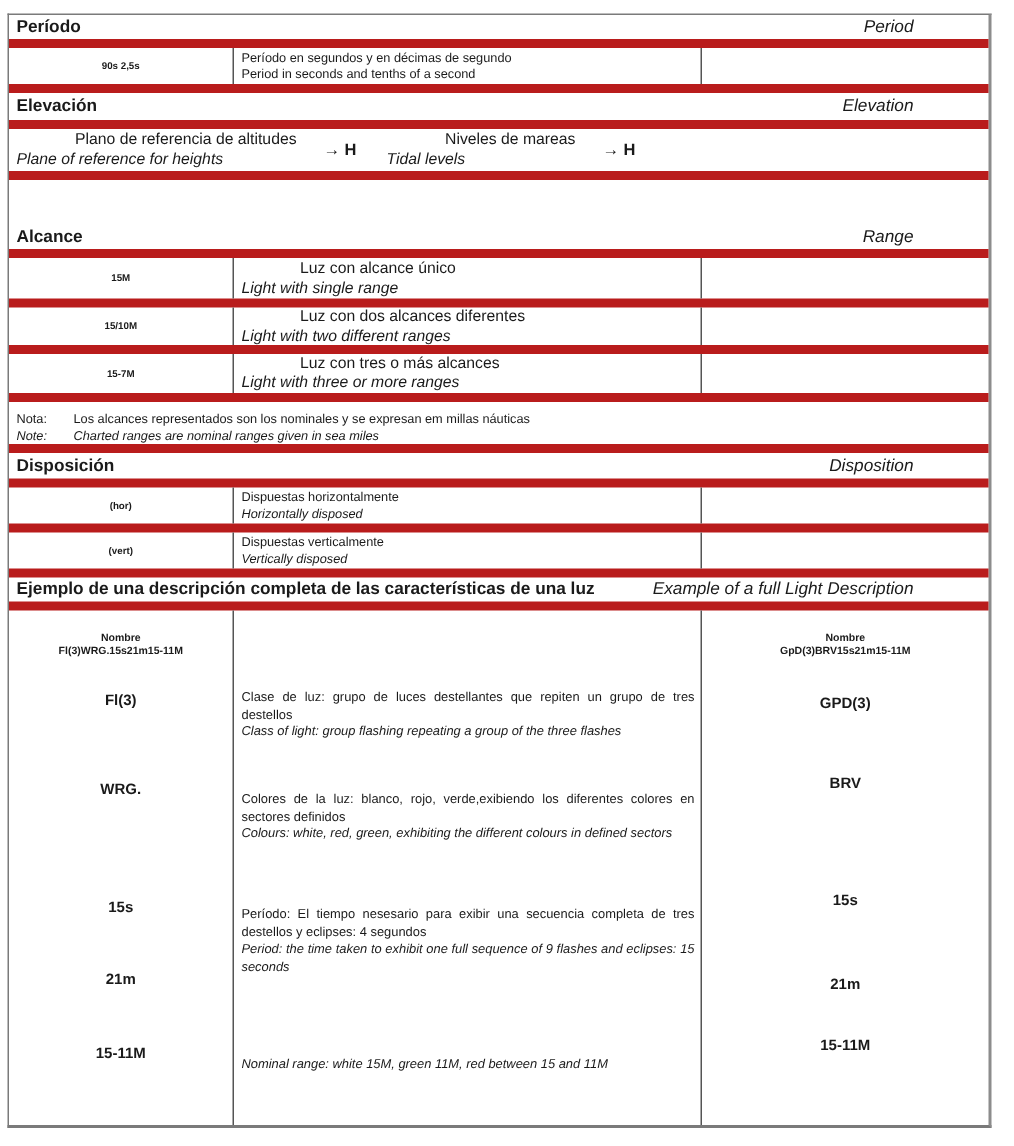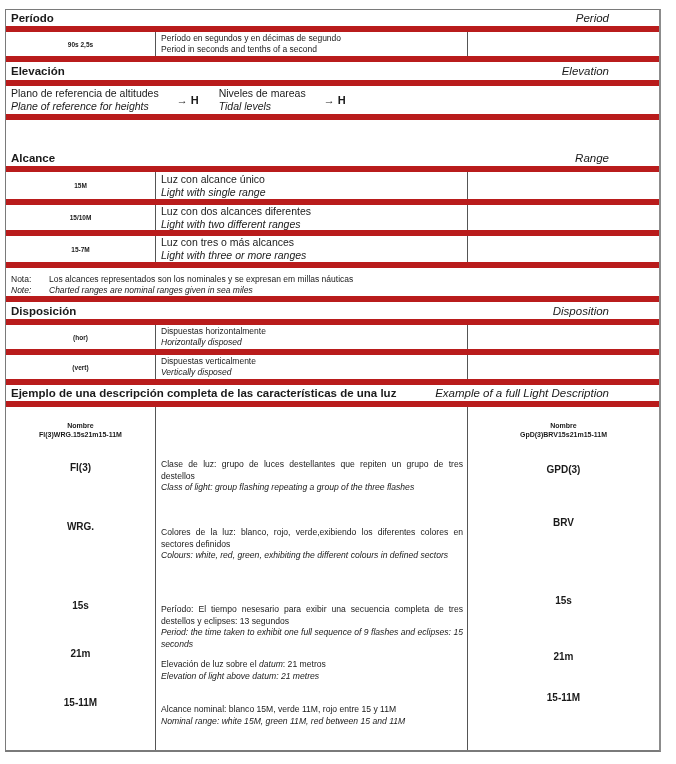--- a/index.html
+++ b/index.html
@@ -11,21 +11,21 @@
   .sec-head { display: flex; justify-content: space-between; align-items: center; padding: 0 50px 0 5px; }
   .sec-es { font-size: 11.5px; font-weight: bold; }
   .sec-en { font-size: 11.5px; font-weight: normal; font-style: italic; }
   .c1 { position: absolute; left: 0; top: 0; bottom: 0; width: 150px; border-right: 1px solid #555; box-sizing: border-box;
         display: flex; align-items: center; justify-content: center; font-size: 6.5px; font-weight: bold; }
   .c2 { position: absolute; left: 150px; top: 0; bottom: 0; width: 312px; border-right: 1px solid #555; box-sizing: border-box;
         display: flex; flex-direction: column; justify-content: center; padding-left: 5px; }
   .c3 { position: absolute; left: 462px; top: 0; bottom: 0; right: 0; }
   .small-es { font-size: 8.5px; line-height: 11px; }
   .small-en { font-size: 8.5px; line-height: 11px; font-style: italic; }
-  .big-es { font-size: 10.5px; line-height: 13px; }
+  .big-es { font-size: 10.5px; line-height: 13px; margin-left: 39px; }
   .big-en { font-size: 10.5px; line-height: 13px; font-style: italic; }
   .elev-ref { display: flex; align-items: center; padding-left: 5px; height: 100%; }
   .elev-ref .blk { display: flex; flex-direction: column; }
   .elev-ref .arrow { font-size: 11px; font-weight: bold; margin: 0 20px 0 18px; }
   .note { display: grid; grid-template-columns: 38px auto; padding: 6px 5px 0 5px; }
   .ex-body { position: absolute; left: 0; right: 0; top: 397px; bottom: 0; }
   .ex-col1 { position: absolute; left: 0; top: 0; bottom: 0; width: 150px; border-right: 1px solid #555; box-sizing: border-box; }
   .ex-col2 { position: absolute; left: 150px; top: 0; bottom: 0; width: 312px; border-right: 1px solid #555; box-sizing: border-box; }
   .ex-col3 { position: absolute; left: 462px; top: 0; bottom: 0; right: 0; }
   .abs { position: absolute; left: 0; right: 0; text-align: center; font-weight: bold; }
@@ -150,29 +150,24 @@
     <div class="ex-col2">
       <div class="desc" style="top:52px;">
         <div>Clase de luz: grupo de luces destellantes que repiten un grupo de tres destellos</div>
         <div class="en">Class of light: group flashing repeating a group of the three flashes</div>
       </div>
       <div class="desc" style="top:120px;">
         <div>Colores de la luz: blanco, rojo, verde,exibiendo los diferentes colores en sectores definidos</div>
         <div class="en">Colours: white, red, green, exhibiting the different colours in defined sectors</div>
       </div>
       <div class="desc" style="top:197px;">
-        <div>Período: El tiempo nesesario para exibir una secuencia completa de tres destellos y eclipses: 13 segundos</div>
+        <div>Período: El tiempo nesesario para exibir una secuencia completa de tres destellos y eclipses: 4 segundos</div>
         <div class="en">Period: the time taken to exhibit one full sequence of 9 flashes and eclipses: 15 seconds</div>
       </div>
-      <div class="desc" style="top:252px;">
-        <div><span>Elevación de luz sobre el </span><i>datum</i><span>: 21 metros</span></div>
-        <div class="en">Elevation of light above datum: 21 metres</div>
-      </div>
       <div class="desc" style="top:297px;">
-        <div>Alcance nominal: blanco 15M, verde 11M, rojo entre 15 y 11M</div>
         <div class="en">Nominal range: white 15M, green 11M, red between 15 and 11M</div>
       </div>
     </div>
 
     <div class="ex-col3">
       <div class="abs nombre" style="top:14px;">
         <div>Nombre</div>
         <div>GpD(3)BRV15s21m15-11M</div>
       </div>
       <div class="abs code" style="top:57px;">GPD(3)</div>

